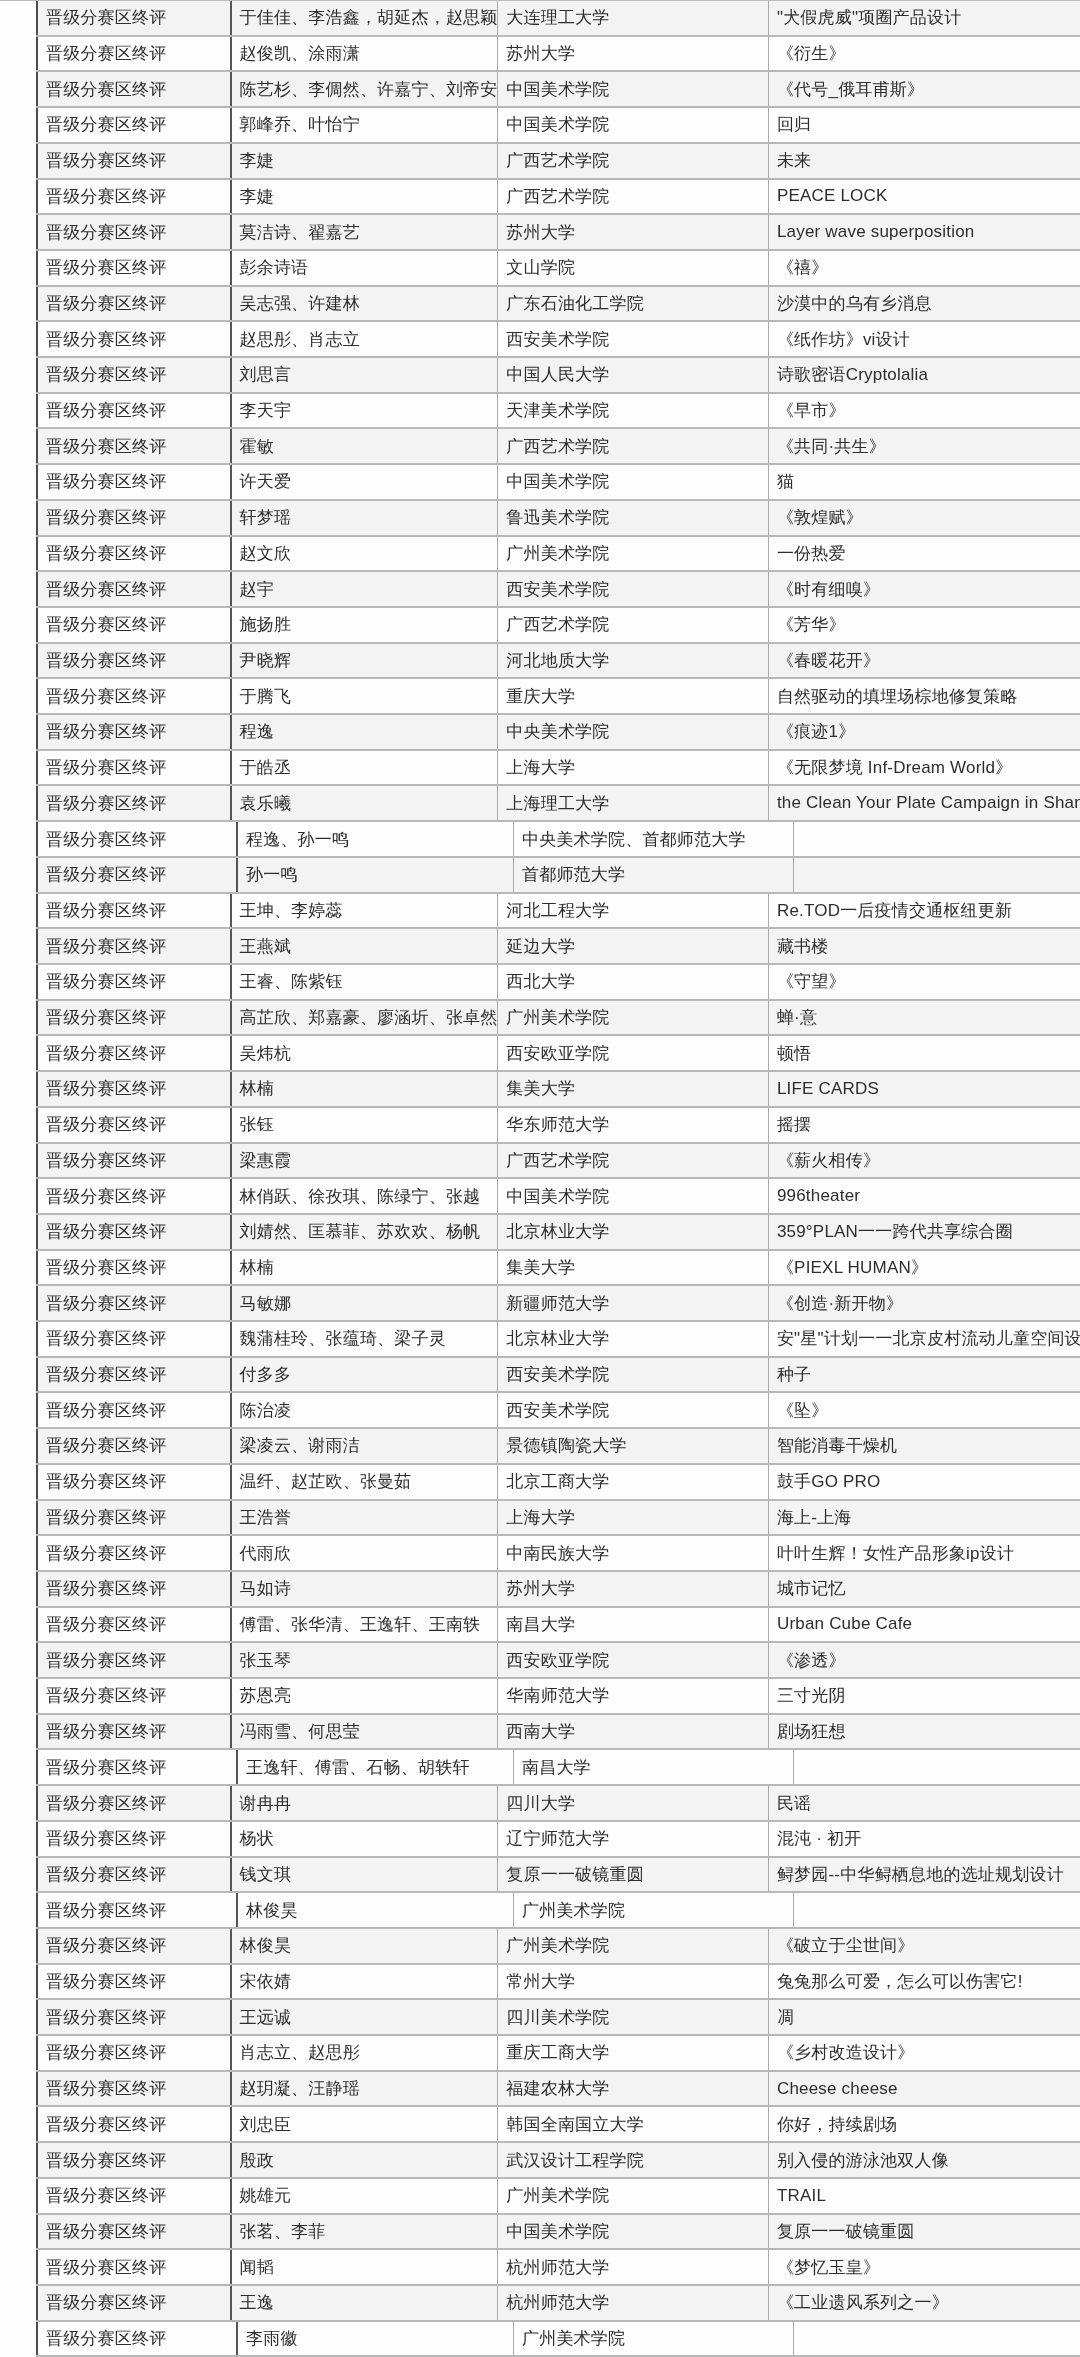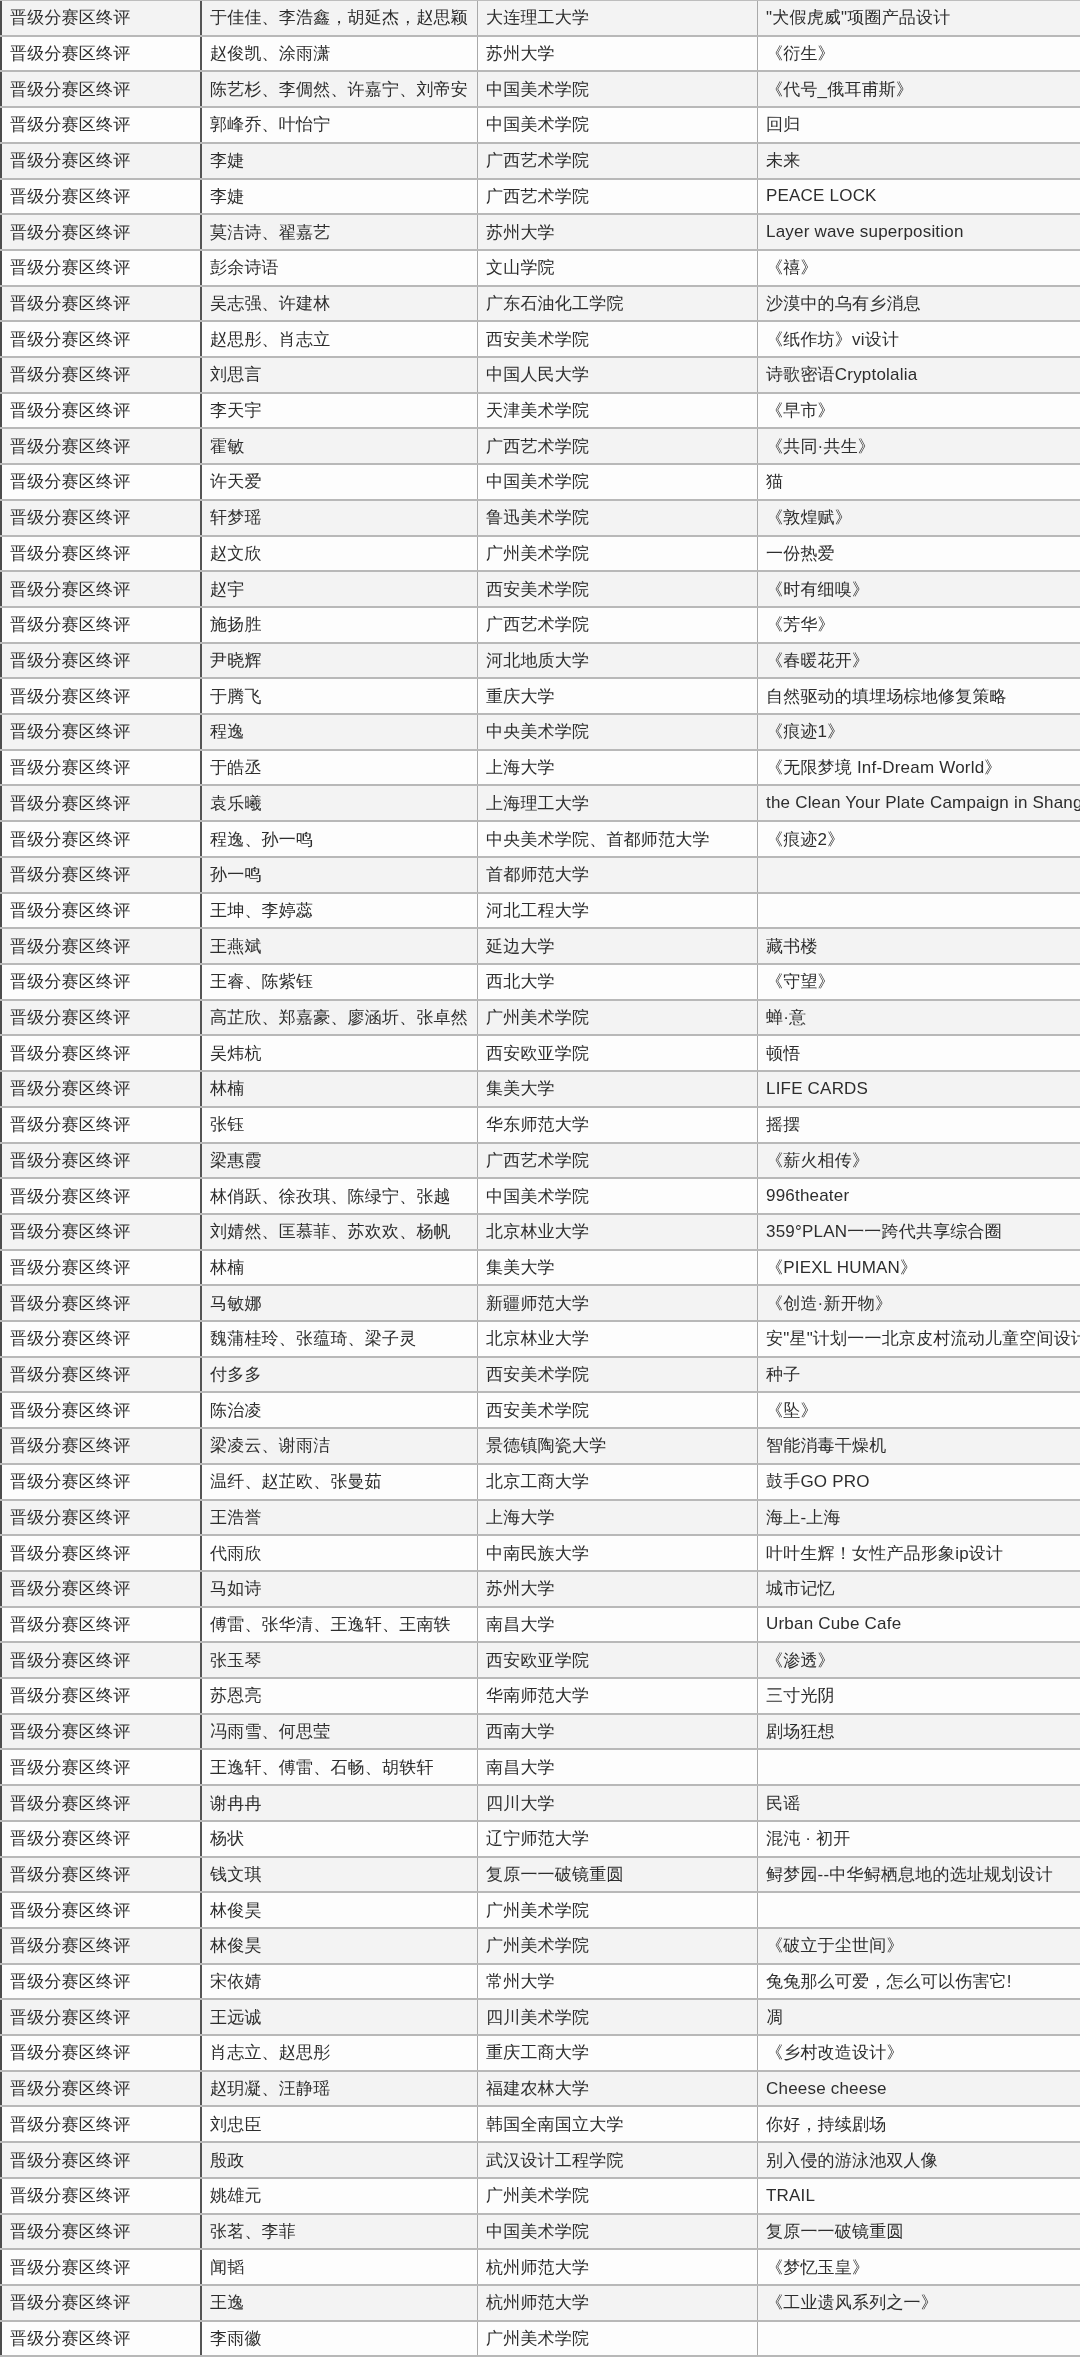--- a/index.html
+++ b/index.html
@@ -8,20 +8,21 @@
     background: #ffffff;
     font-family: "Liberation Sans", "DejaVu Sans", sans-serif;
     overflow: hidden;
   }
   .table {
     width: 1080px; height: 2357px;
     display: flex; flex-direction: column;
     box-sizing: border-box;
     border-top: 1px solid #bdbdbd;
     background: #fdfdfd;
+    padding-left: 36px;
   }
   .row {
     display: flex;
     height: calc(2357px / 66);
     box-sizing: border-box;
     border-bottom: 2px solid #b8b8b8;
     background: #fdfdfd;
     flex: 0 0 auto;
   }
   .row:nth-child(odd) { background: #f3f3f3; }
@@ -202,33 +203,33 @@
     <div class="cell c-status">晋级分赛区终评</div>
     <div class="cell c-names">袁乐曦</div>
     <div class="cell c-univ">上海理工大学</div>
     <div class="cell c-work">the Clean Your Plate Campaign in Shanghai</div>
   </div>
 
   <div class="row">
     <div class="cell c-status">晋级分赛区终评</div>
     <div class="cell c-names">程逸、孙一鸣</div>
     <div class="cell c-univ">中央美术学院、首都师范大学</div>
-    <div class="cell c-work">《痕迹2》</div>
   </div>
 
   <div class="row">
     <div class="cell c-status">晋级分赛区终评</div>
     <div class="cell c-names">孙一鸣</div>
     <div class="cell c-univ">首都师范大学</div>
   </div>
 
   <div class="row">
     <div class="cell c-status">晋级分赛区终评</div>
     <div class="cell c-names">王坤、李婷蕊</div>
     <div class="cell c-univ">河北工程大学</div>
+    <div class="cell c-work">Re.TOD一后疫情交通枢纽更新</div>
   </div>
 
   <div class="row">
     <div class="cell c-status">晋级分赛区终评</div>
     <div class="cell c-names">王燕斌</div>
     <div class="cell c-univ">延边大学</div>
     <div class="cell c-work">藏书楼</div>
   </div>
 
   <div class="row">

